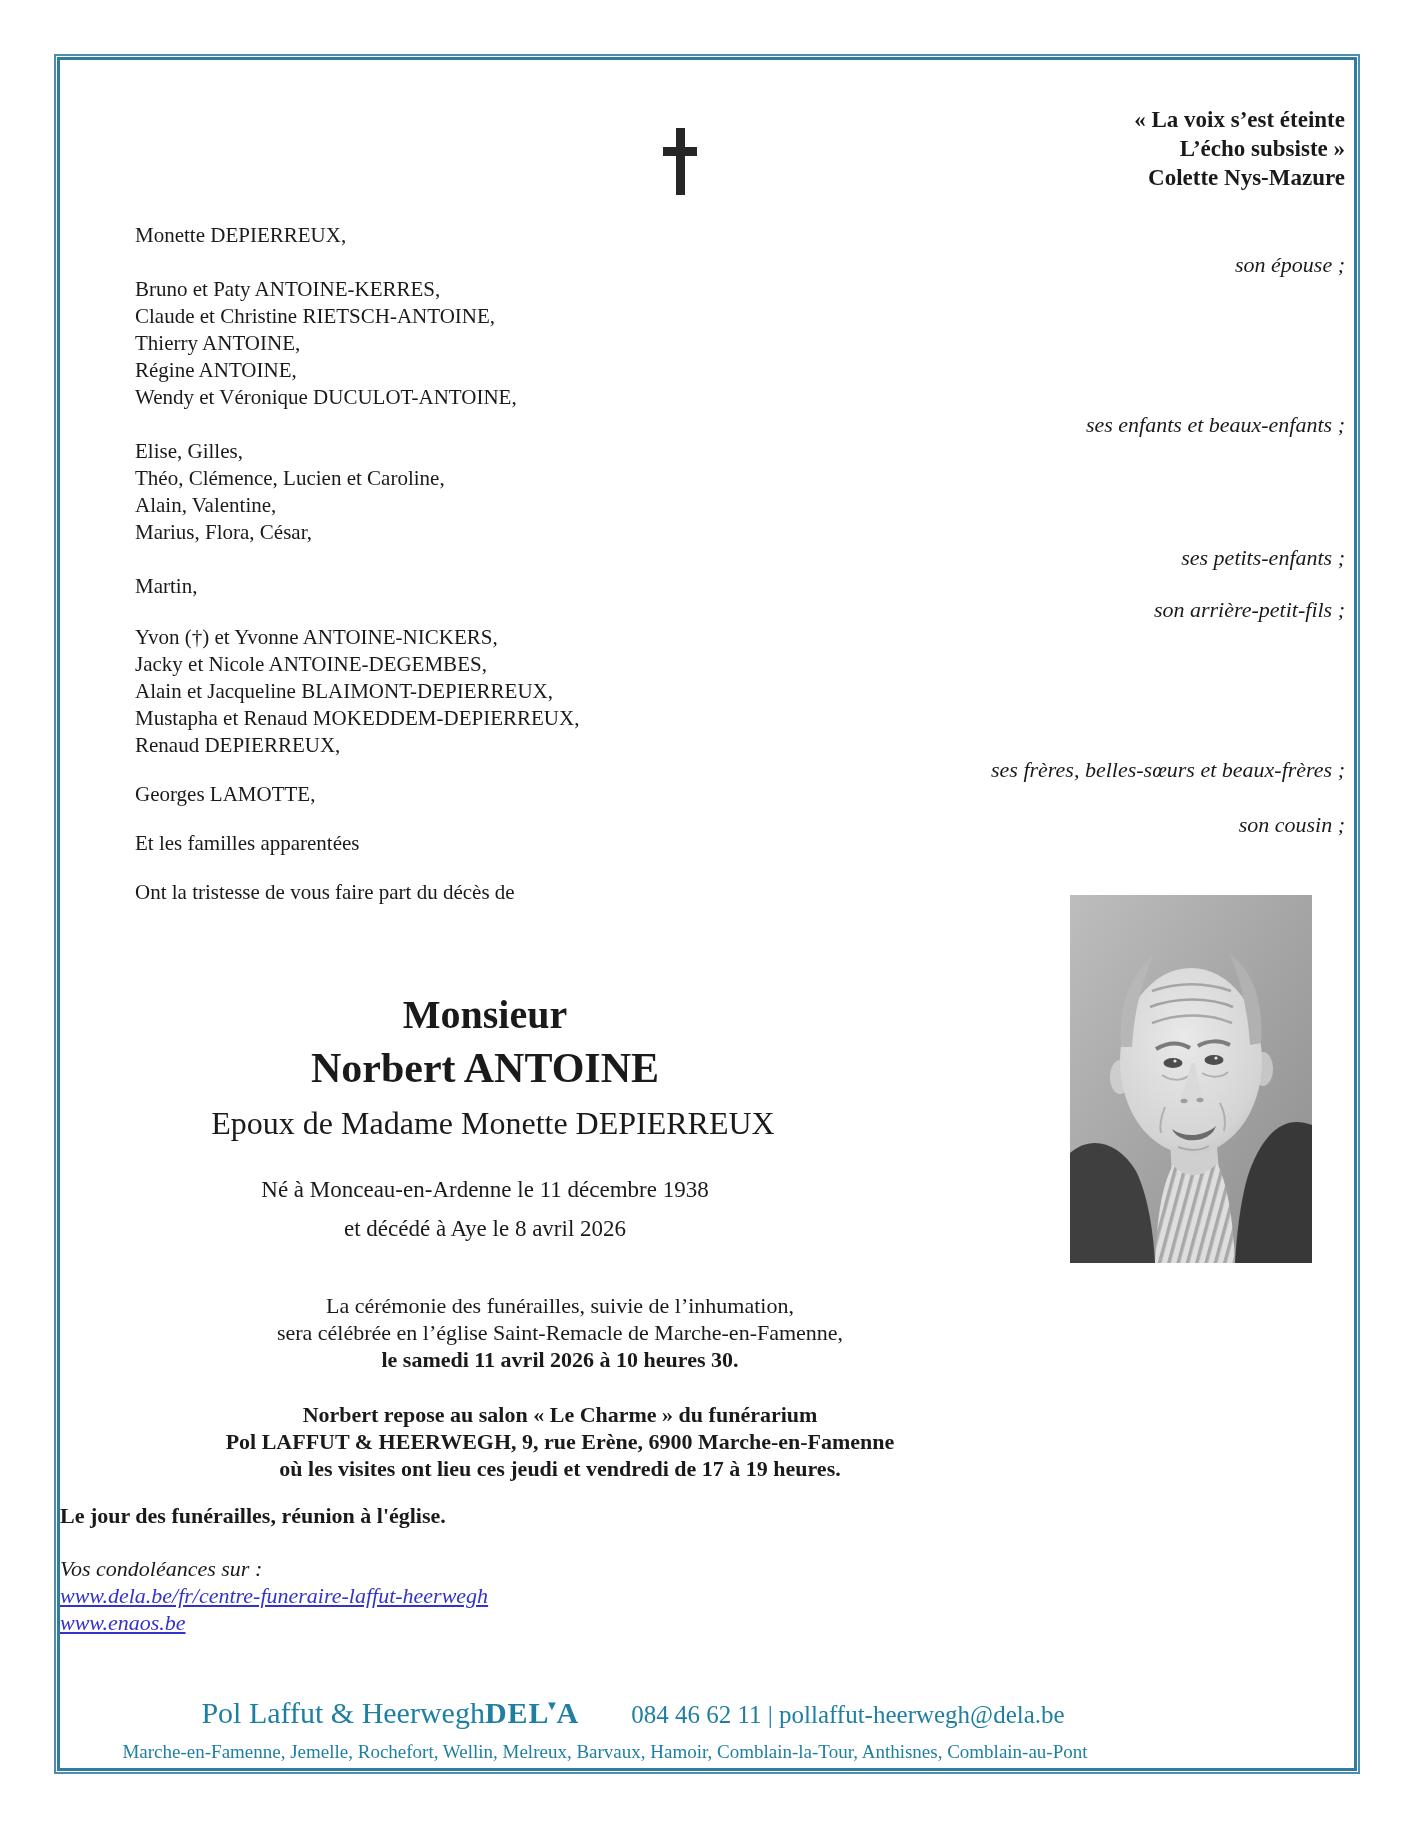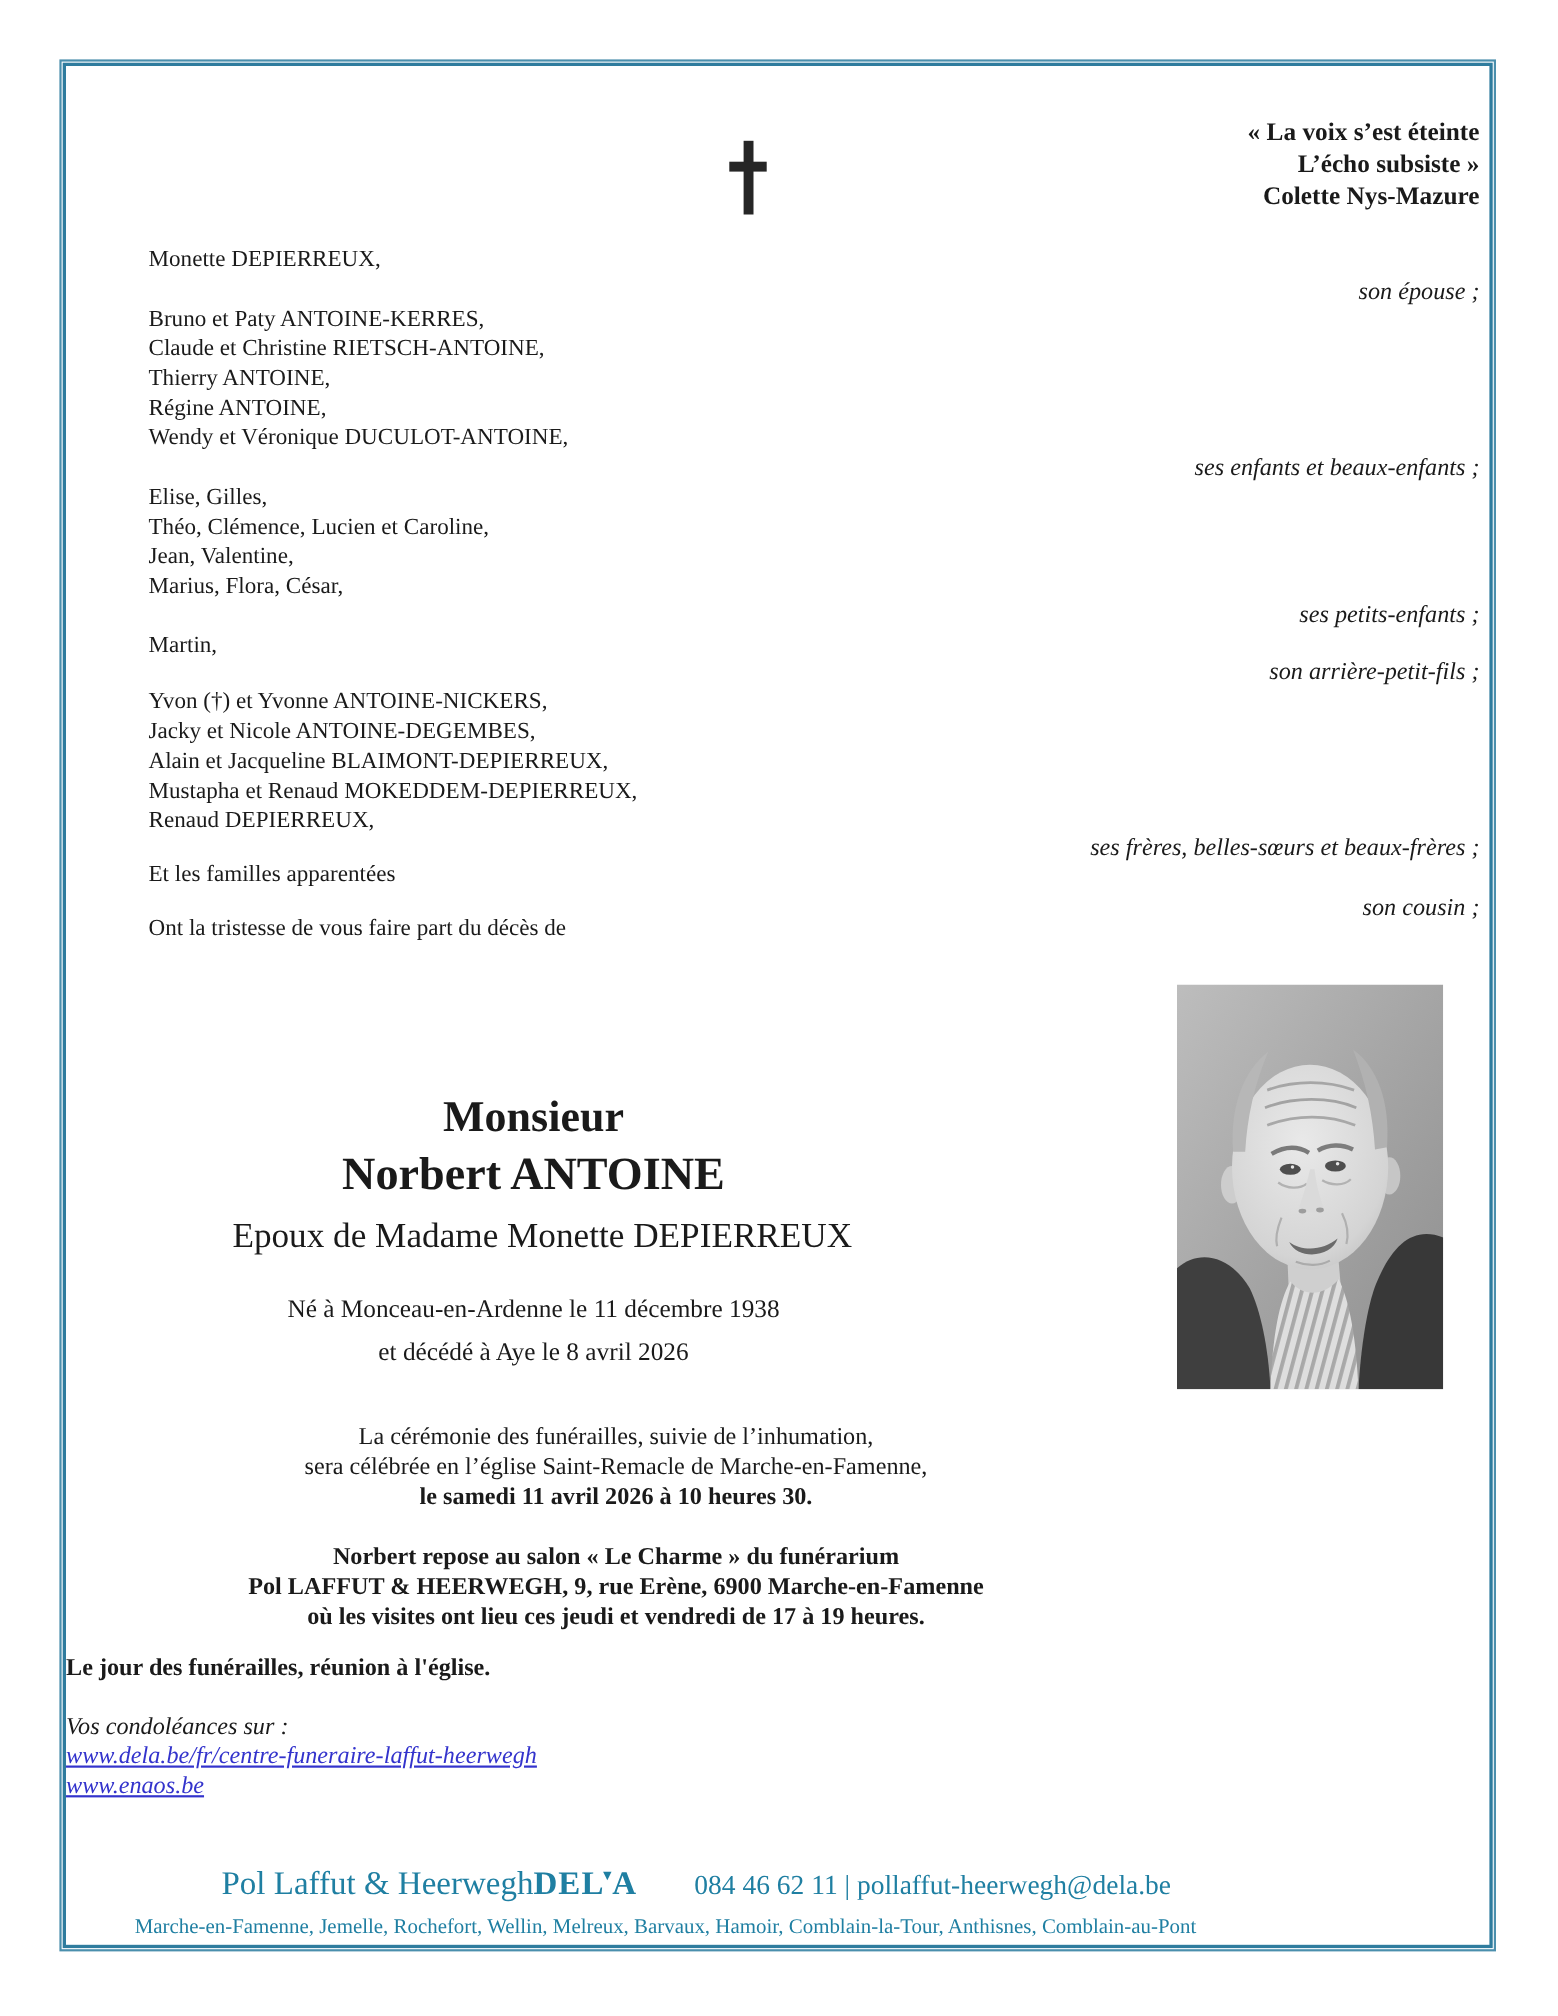--- a/index.html
+++ b/index.html
@@ -107,28 +107,29 @@
 
   <div class="names">
     <div>Monette DEPIERREUX,</div>
     <div class="sp27">Bruno et Paty ANTOINE-KERRES,</div>
     <div>Claude et Christine RIETSCH-ANTOINE,</div>
     <div>Thierry ANTOINE,</div>
     <div>Régine ANTOINE,</div>
     <div>Wendy et Véronique DUCULOT-ANTOINE,</div>
     <div class="sp27">Elise, Gilles,</div>
     <div>Théo, Clémence, Lucien et Caroline,</div>
-    <div>Jean, Valentine,</div>
+    <div>Alain, Valentine,</div>
     <div>Marius, Flora, César,</div>
     <div class="sp27">Martin,</div>
     <div class="sp24">Yvon (†) et Yvonne ANTOINE-NICKERS,</div>
     <div>Jacky et Nicole ANTOINE-DEGEMBES,</div>
     <div>Alain et Jacqueline BLAIMONT-DEPIERREUX,</div>
     <div>Mustapha et Renaud MOKEDDEM-DEPIERREUX,</div>
     <div>Renaud DEPIERREUX,</div>
+    <div class="sp22">Georges LAMOTTE,</div>
     <div class="sp22">Et les familles apparentées</div>
     <div class="sp22">Ont la tristesse de vous faire part du décès de</div>
   </div>
 
   <div class="relation rel-0">son épouse ;</div>
   <div class="relation rel-1">ses enfants et beaux-enfants ;</div>
   <div class="relation rel-2">ses petits-enfants ;</div>
   <div class="relation rel-3">son arrière-petit-fils ;</div>
   <div class="relation rel-4">ses frères, belles-sœurs et beaux-frères ;</div>
   <div class="relation rel-5">son cousin ;</div>

